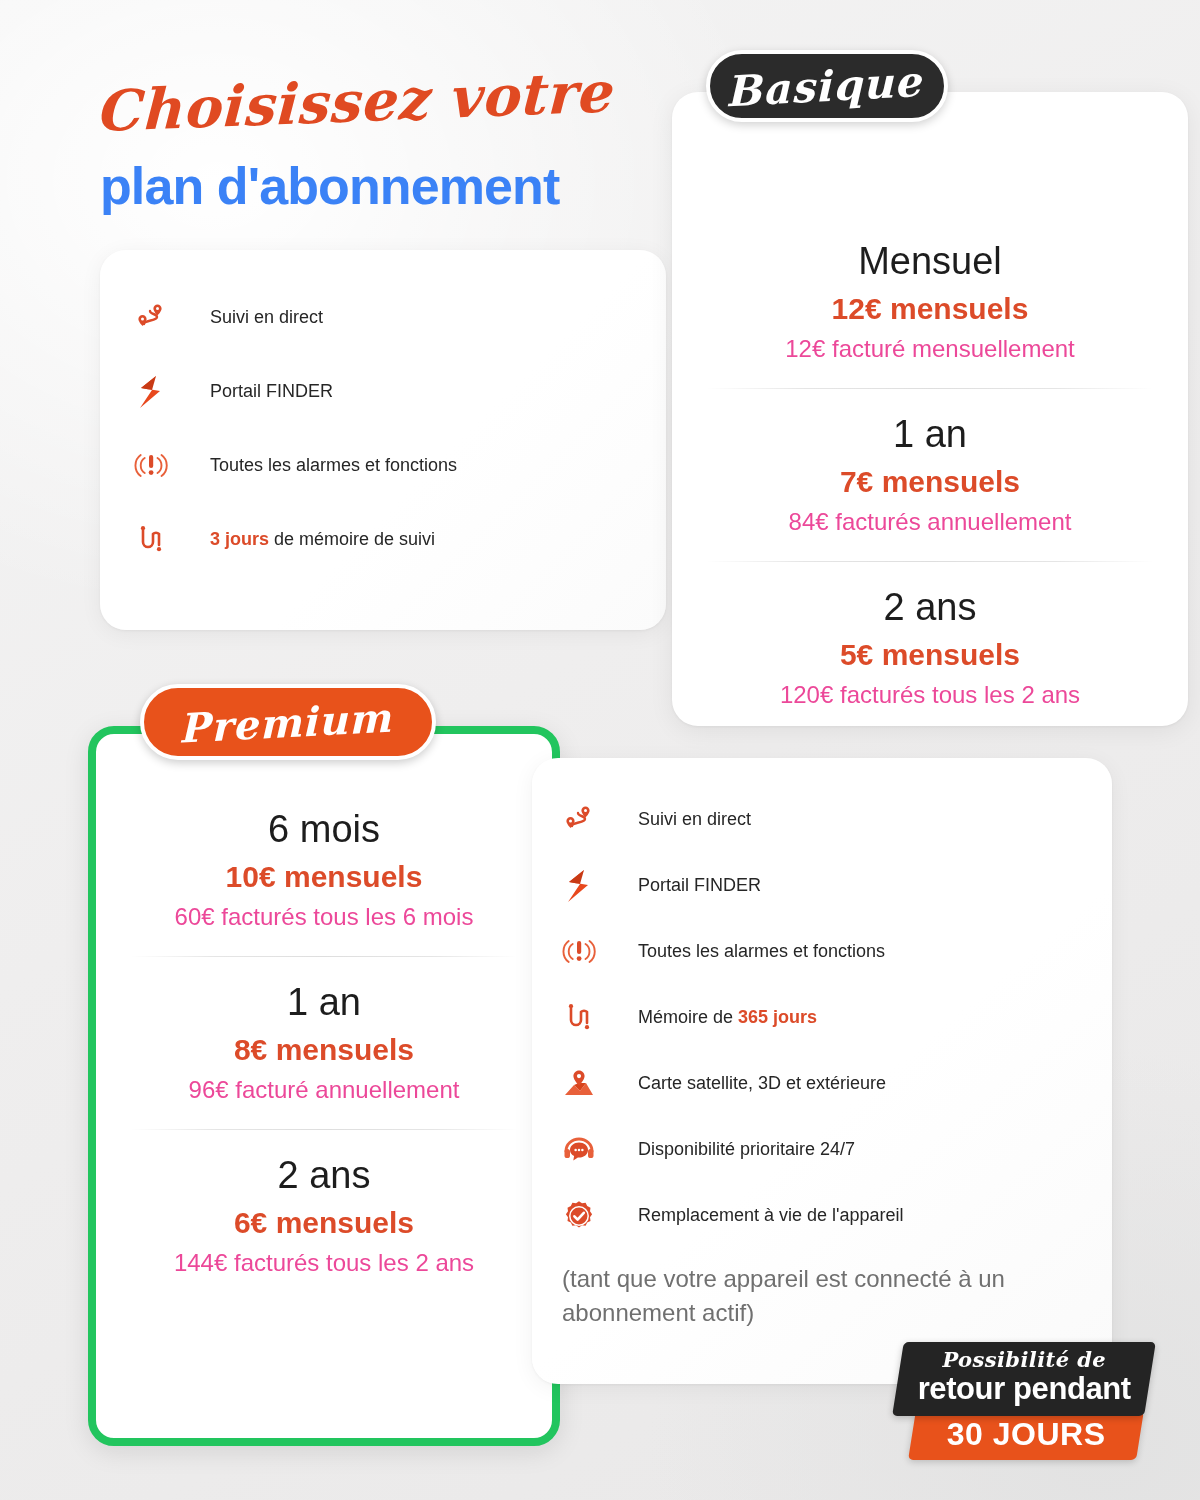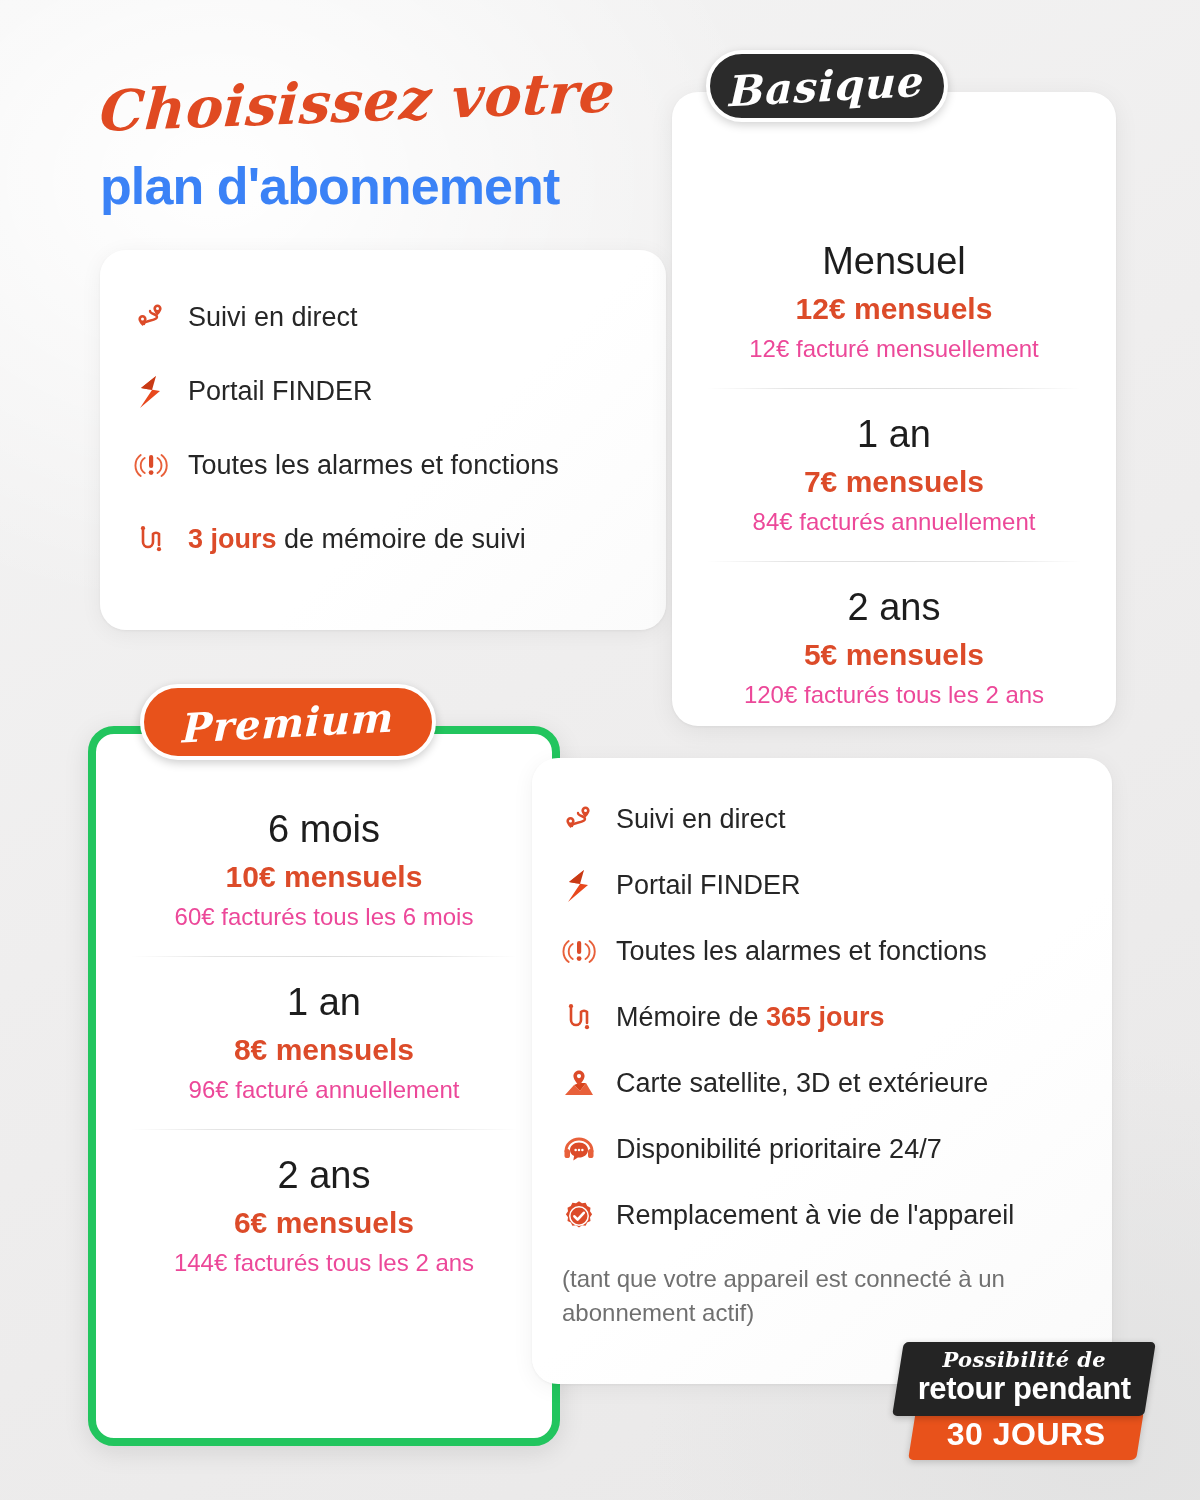--- a/index.html
+++ b/index.html
@@ -56,21 +56,21 @@
   }
 
   .card-basic-features {
     left: 100px; top: 250px; width: 566px; height: 380px;
     border-radius: 26px;
     box-shadow: 0 4px 22px rgba(0,0,0,0.055), 0 1px 3px rgba(0,0,0,0.05);
     background: linear-gradient(135deg, #ffffff 58%, #fbfbfb 100%);
   }
 
   .card-basic-prices {
-    left: 672px; top: 92px; width: 444px; height: 634px;
+    left: 672px; top: 92px; width: 516px; height: 634px;
     border-radius: 26px;
     box-shadow: 0 5px 26px rgba(0,0,0,0.065), 0 1px 3px rgba(0,0,0,0.05);
   }
 
   .card-premium-prices {
     left: 88px; top: 726px; width: 472px; height: 720px;
     border-radius: 26px;
     border: 8px solid #22c55e;
     background: #ffffff;
     box-shadow: 0 6px 26px rgba(0,0,0,0.10);
@@ -173,23 +173,24 @@
     flex: 0 0 34px;
     width: 34px;
     height: 34px;
     display: flex;
     align-items: center;
     justify-content: center;
   }
   .feature-icon svg { display: block; }
 
   .feature-text {
-    font-size: 27px;
+    font-size: 18px;
     color: #262626;
     line-height: 1.3;
+    margin-left: 22px;
   }
   .feature-text .hl { color: #DC4B29; font-weight: 700; }
 
   .feature-note {
     font-size: 24px;
     color: #707070;
     line-height: 1.42;
     margin-top: 2px;
     max-width: 510px;
   }

